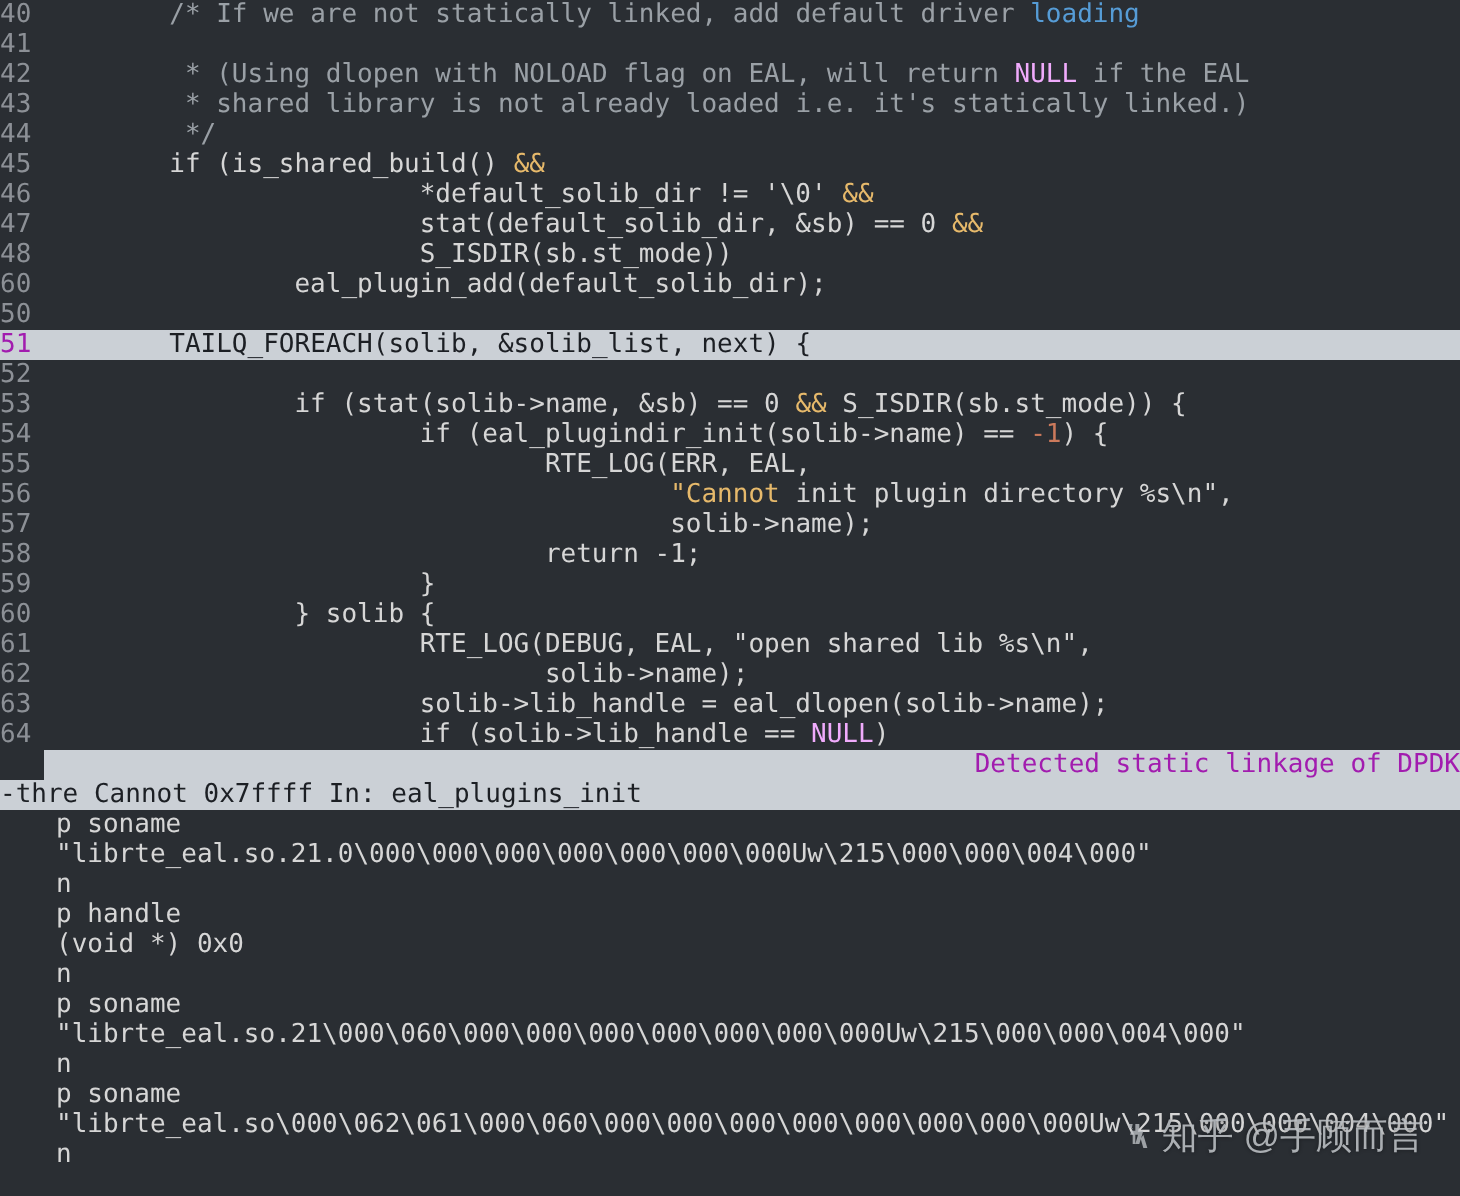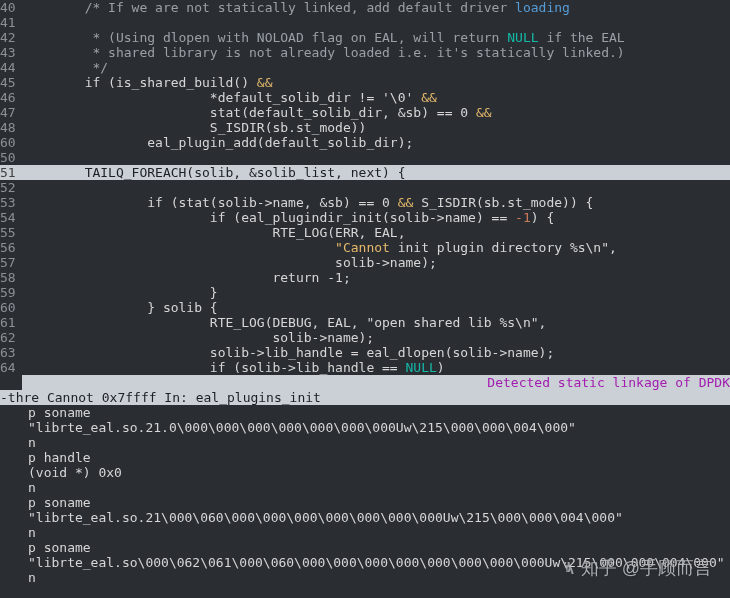--- a/index.html
+++ b/index.html
@@ -21,26 +21,26 @@
   }
   .gutter {
     width: 22px;
     text-align: left;
     color: #8c9096;
     padding-right: 6px;
     flex-shrink: 0;
   }
   .src { flex: 1; }
   .comment { color: #9aa0a6; }
-  .keyword { color: #14b8a6; }  
+  .keyword { color: #f0abfc; }  
   .op { color: #e6b96b; }       
   .string { color: #e6b96b; }
   .num { color: #cc7a5c; }
   .hl-line { background: #cbd0d6; color: #1c1f24; }
-  .hl-line .gutter { color: #404040; }
+  .hl-line .gutter { color: #a21caf; }
   .msg-line {
     background: #cbd0d6;
     color: #a21caf;
     white-space: pre;
     height: 15px;
     flex:1;
     text-align:right;
   }
   .debugger {
     color: #d6d6d6;

